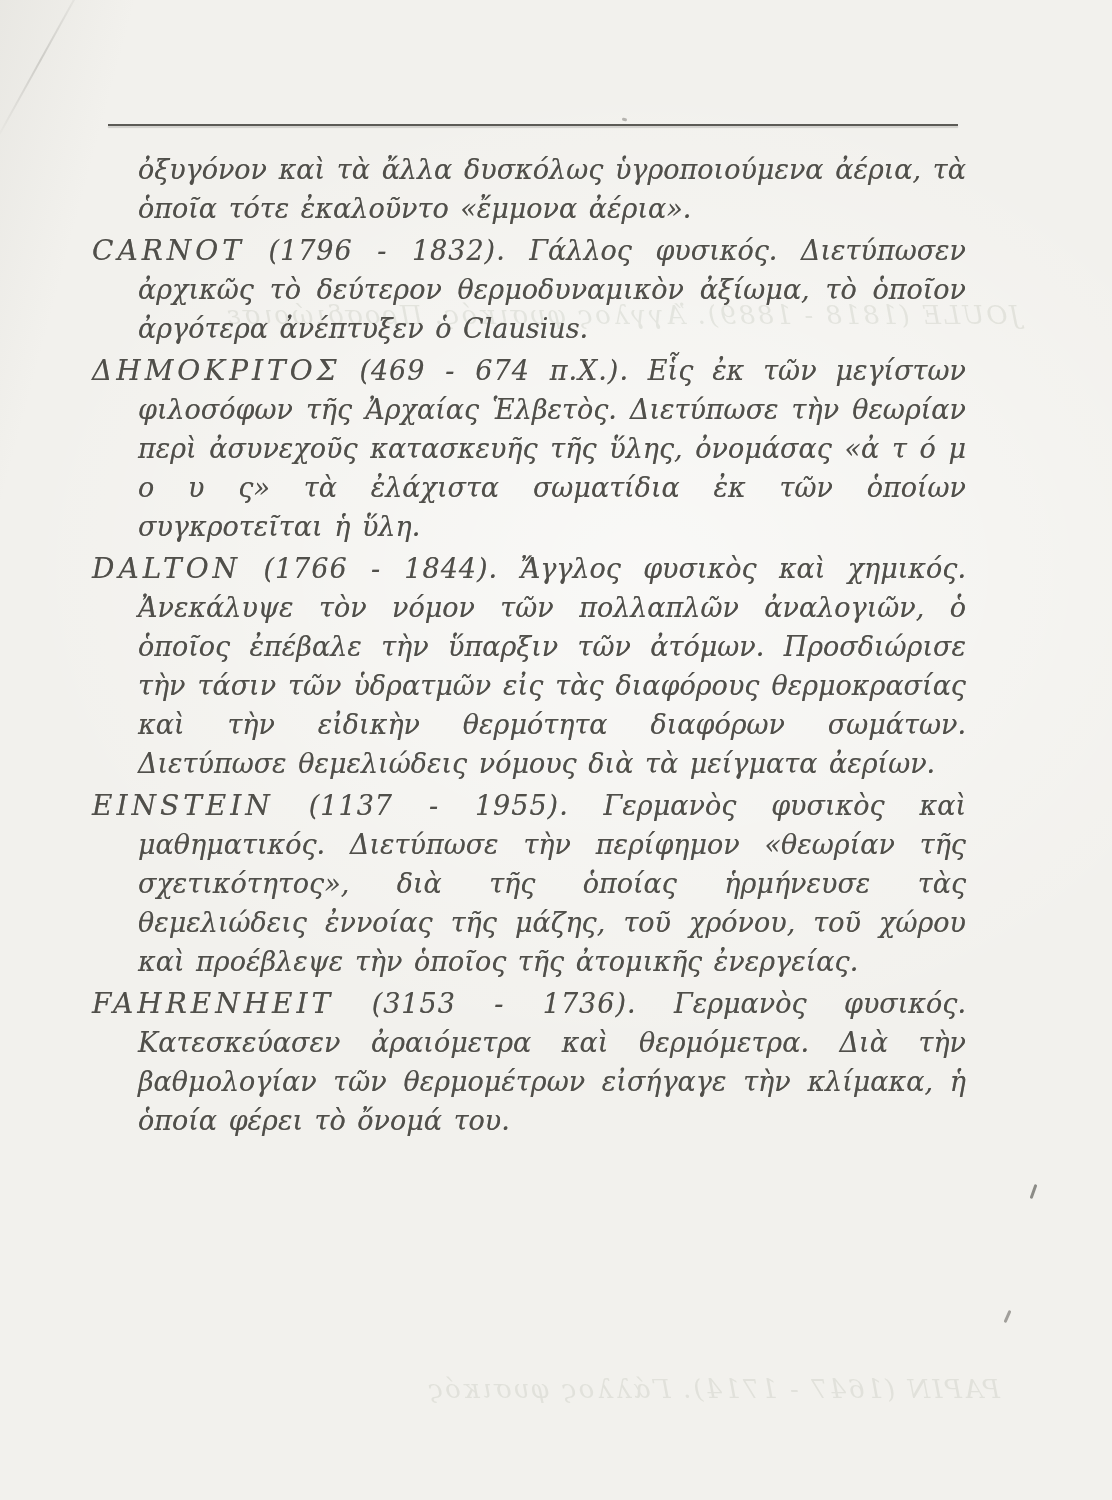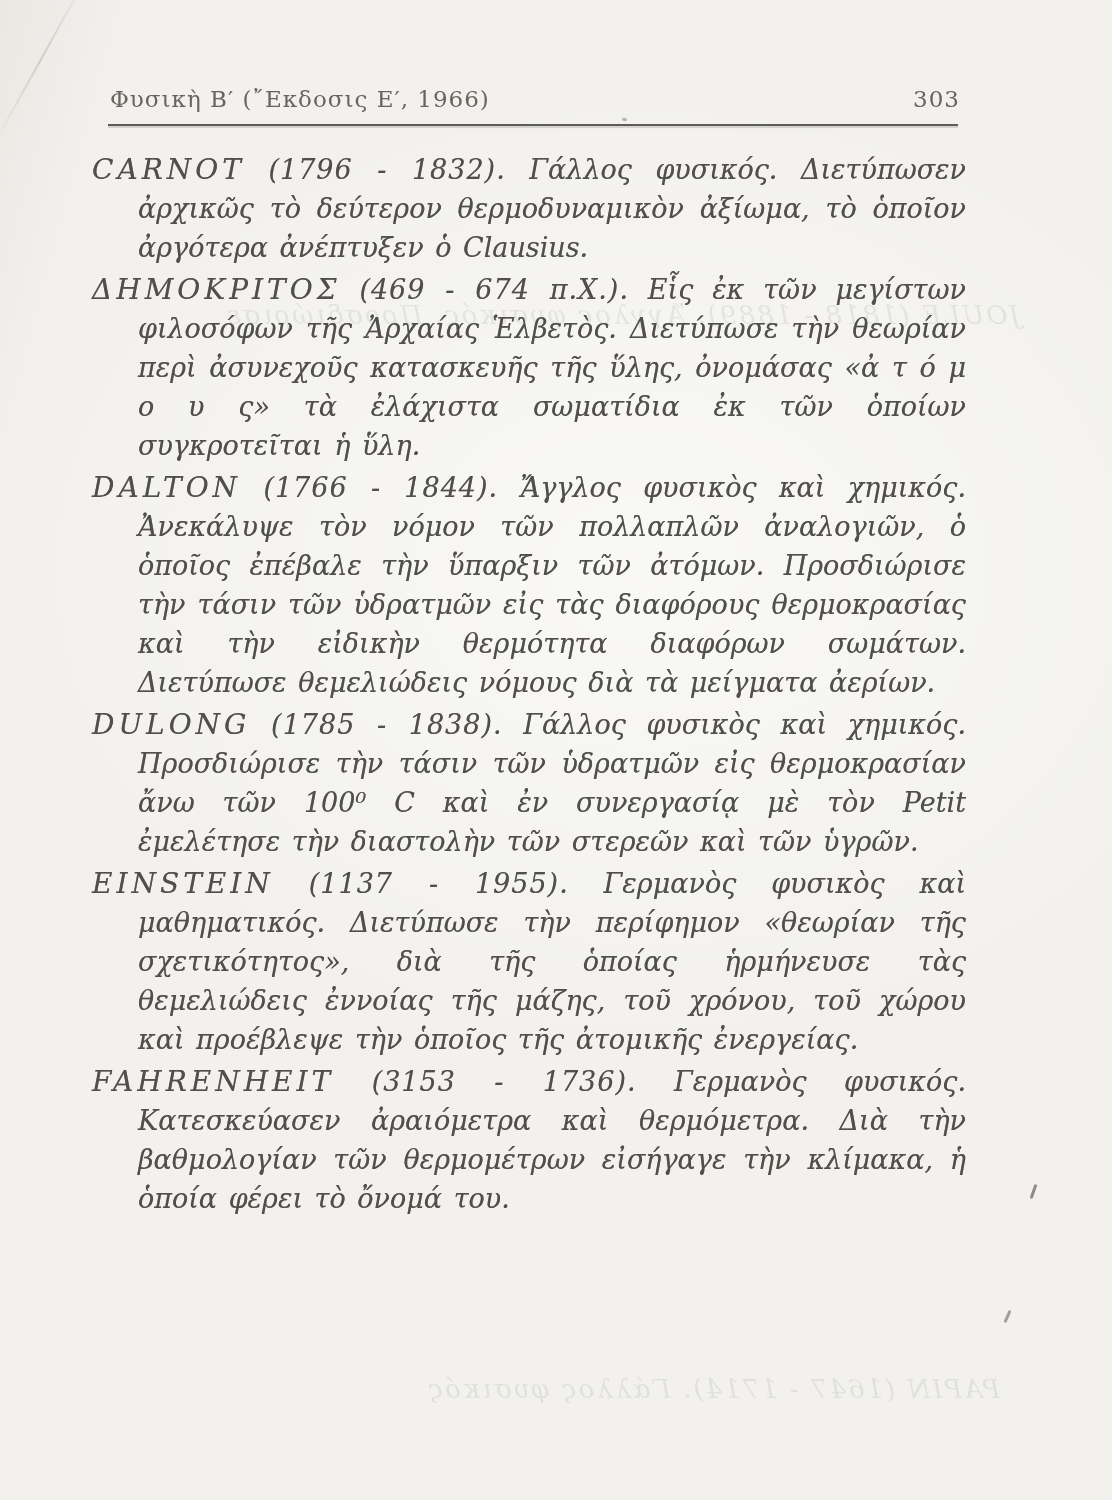--- a/index.html
+++ b/index.html
@@ -70,41 +70,37 @@
   .speck-3{top:118px;left:622px;width:5px;height:3px;transform:rotate(10deg);opacity:0.45;}
 </style>
 </head>
 <body>
 
 <div class="page">
 
   <div class="crease"></div>
   <div class="speck speck-3"></div>
 
-  <header class="page-header">
-    <span class="running-title">Φυσικὴ Β′ (῎Εκδοσις Ε′, 1966)</span>
-    <span class="page-number">303</span>
-  </header>
   <div class="header-rule"></div>
 
   <div class="ghost ghost-joule">JOULE (1818 - 1889). Ἄγγλος φυσικός. Προσδιώρισε</div>
   <div class="ghost ghost-papin">PAPIN (1647 - 1714). Γάλλος φυσικός</div>
 
   <main class="body-text">
 
+    <p class="intro">ὀξυγόνον καὶ τὰ ἄλλα δυσκόλως ὑγροποιούμενα ἀέρια, τὰ ὁποῖα τότε ἐκαλοῦντο «ἔμμονα ἀέρια».</p>
 
     <p class="entry"><span class="entry-name">CARNOT</span> <span class="entry-years">(1796 - 1832).</span> <span class="entry-text">Γάλλος φυσικός. Διετύπωσεν ἀρχικῶς τὸ δεύτερον θερμοδυναμικὸν ἀξίωμα, τὸ ὁποῖον ἀργότερα ἀνέπτυξεν ὁ Clausius.</span></p>
 
 
     <p class="entry"><span class="entry-name">ΔΗΜΟΚΡΙΤΟΣ</span> <span class="entry-years">(469 - 674 π.Χ.).</span> <span class="entry-text">Εἷς ἐκ τῶν μεγίστων φιλοσόφων τῆς Ἀρχαίας Ἑλβετὸς. Διετύπωσε τὴν θεωρίαν περὶ ἀσυνεχοῦς κατασκευῆς τῆς ὕλης, ὀνομάσας «ἀ τ ό μ ο υ ς» τὰ ἐλάχιστα σωματίδια ἐκ τῶν ὁποίων συγκροτεῖται ἡ ὕλη.</span></p>
 
     <p class="entry"><span class="entry-name">DALTON</span> <span class="entry-years">(1766 - 1844).</span> <span class="entry-text">Ἄγγλος φυσικὸς καὶ χημικός. Ἀνεκάλυψε τὸν νόμον τῶν πολλαπλῶν ἀναλογιῶν, ὁ ὁποῖος ἐπέβαλε τὴν ὕπαρξιν τῶν ἀτόμων. Προσδιώρισε τὴν τάσιν τῶν ὑδρατμῶν εἰς τὰς διαφόρους θερμοκρασίας καὶ τὴν εἰδικὴν θερμότητα διαφόρων σωμάτων. Διετύπωσε θεμελιώδεις νόμους διὰ τὰ μείγματα ἀερίων.</span></p>
 
 
-    <p class="entry"><span class="entry-name">DULONG</span> <span class="entry-years">(1785 - 1838).</span> <span class="entry-text">Γάλλος φυσικὸς καὶ χημικός. Προσδιώρισε τὴν τάσιν τῶν ὑδρατμῶν εἰς θερμοκρασίαν ἄνω τῶν 100⁰ C καὶ ἐν συνεργασίᾳ μὲ τὸν Petit ἐμελέτησε τὴν διαστολὴν τῶν στερεῶν καὶ τῶν ὑγρῶν.</span></p>
 
     <p class="entry"><span class="entry-name">EINSTEIN</span> <span class="entry-years">(1137 - 1955).</span> <span class="entry-text">Γερμανὸς φυσικὸς καὶ μαθηματικός. Διετύπωσε τὴν περίφημον «θεωρίαν τῆς σχετικότητος», διὰ τῆς ὁποίας ἡρμήνευσε τὰς θεμελιώδεις ἐννοίας τῆς μάζης, τοῦ χρόνου, τοῦ χώρου καὶ προέβλεψε τὴν ὁποῖος τῆς ἀτομικῆς ἐνεργείας.</span></p>
 
     <p class="entry"><span class="entry-name">FAHRENHEIT</span> <span class="entry-years">(3153 - 1736).</span> <span class="entry-text">Γερμανὸς φυσικός. Κατεσκεύασεν ἀραιόμετρα καὶ θερμόμετρα. Διὰ τὴν βαθμολογίαν τῶν θερμομέτρων εἰσήγαγε τὴν κλίμακα, ἡ ὁποία φέρει τὸ ὄνομά του.</span></p>
 
   </main>
 
   <div class="speck speck-1"></div>
   <div class="speck speck-2"></div>
 

